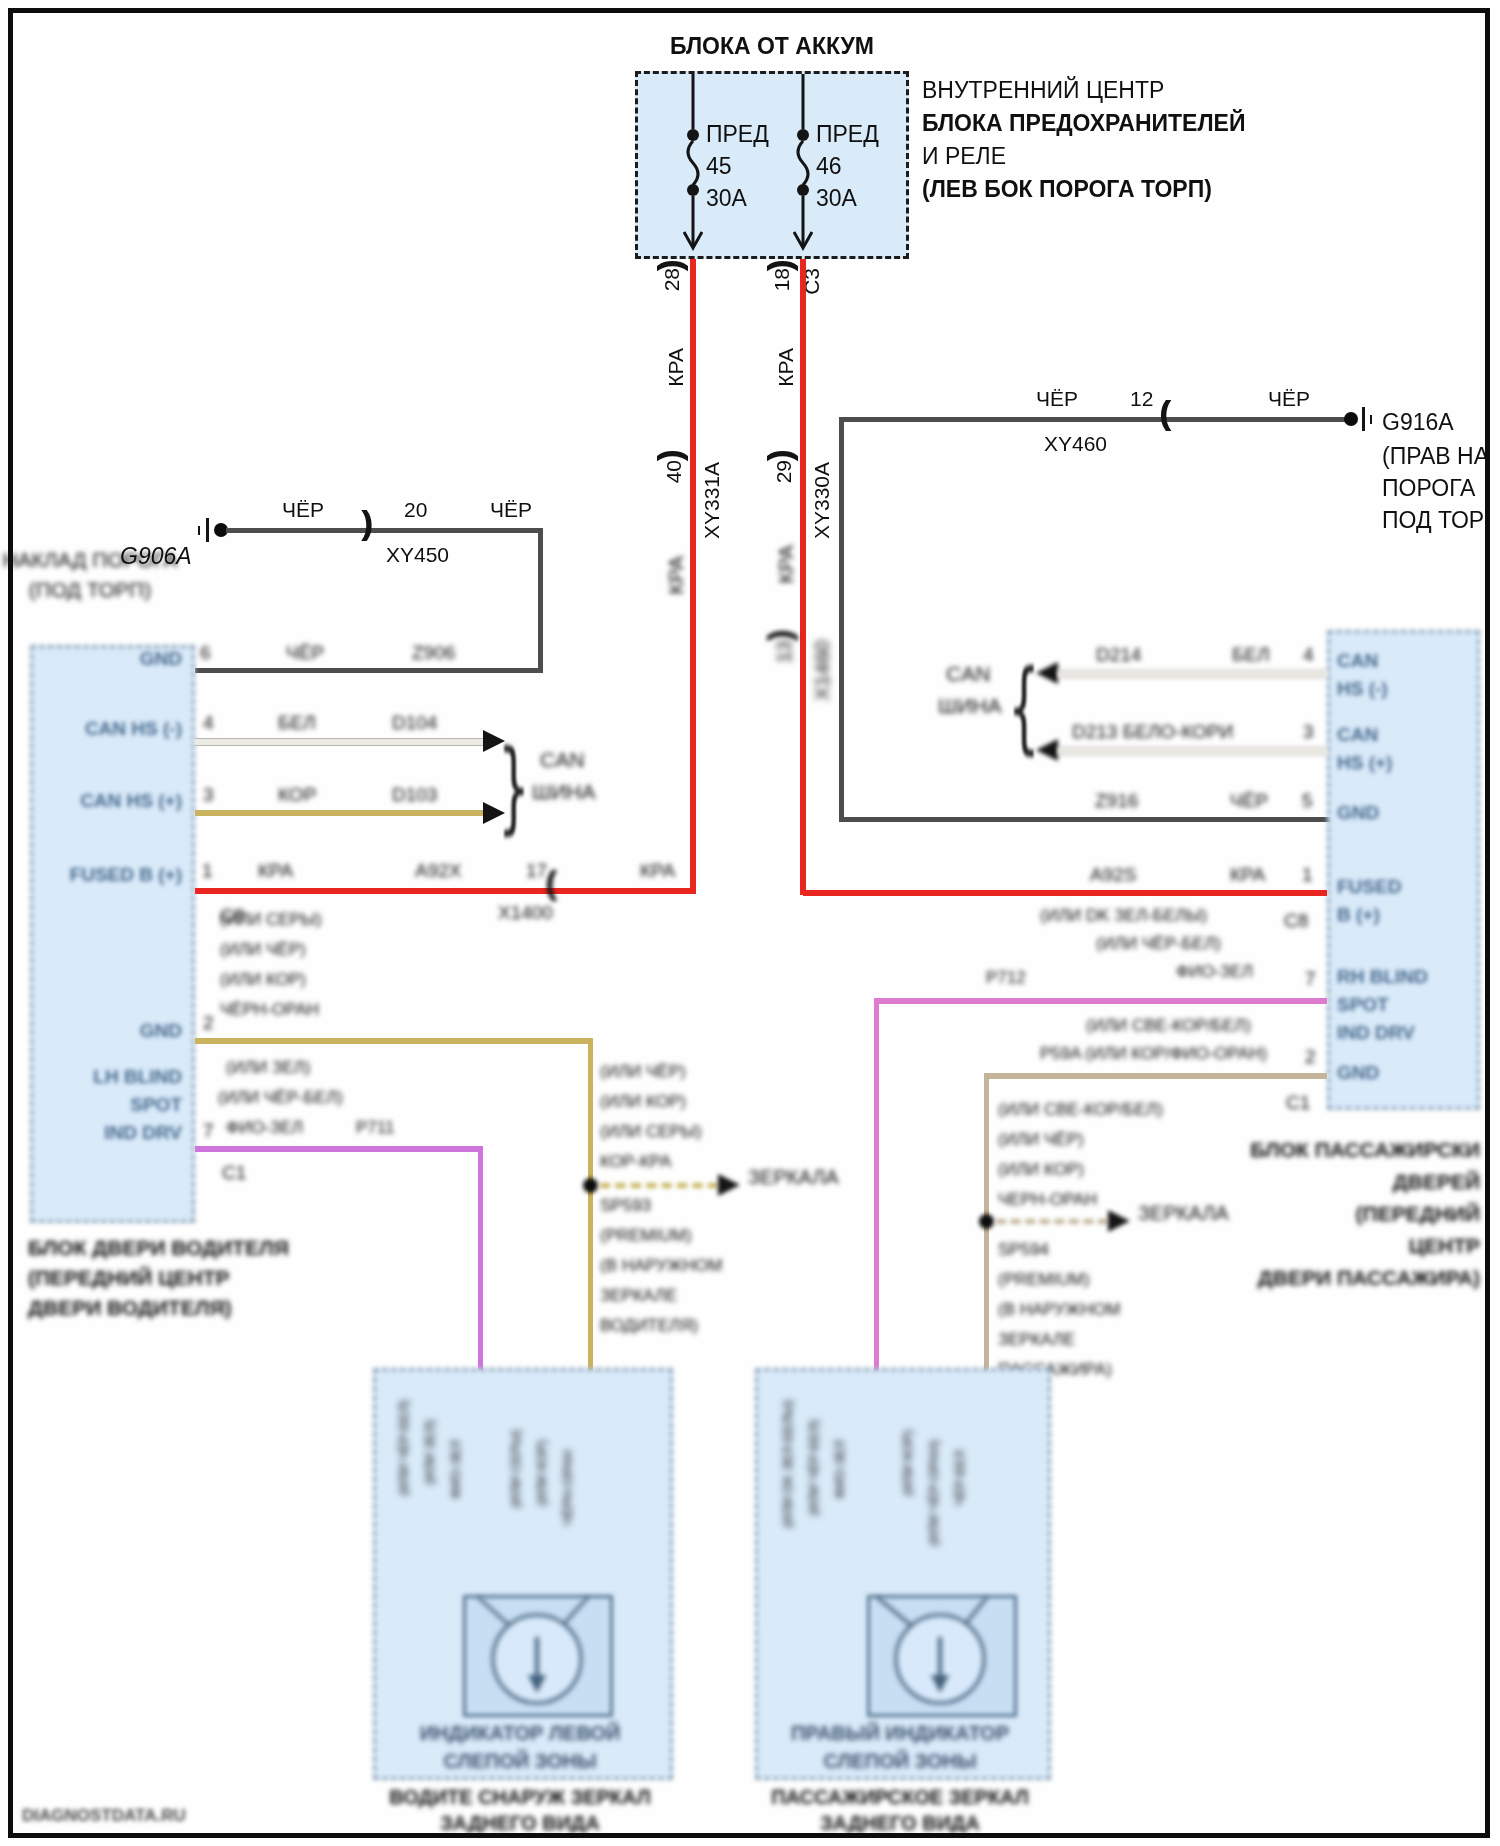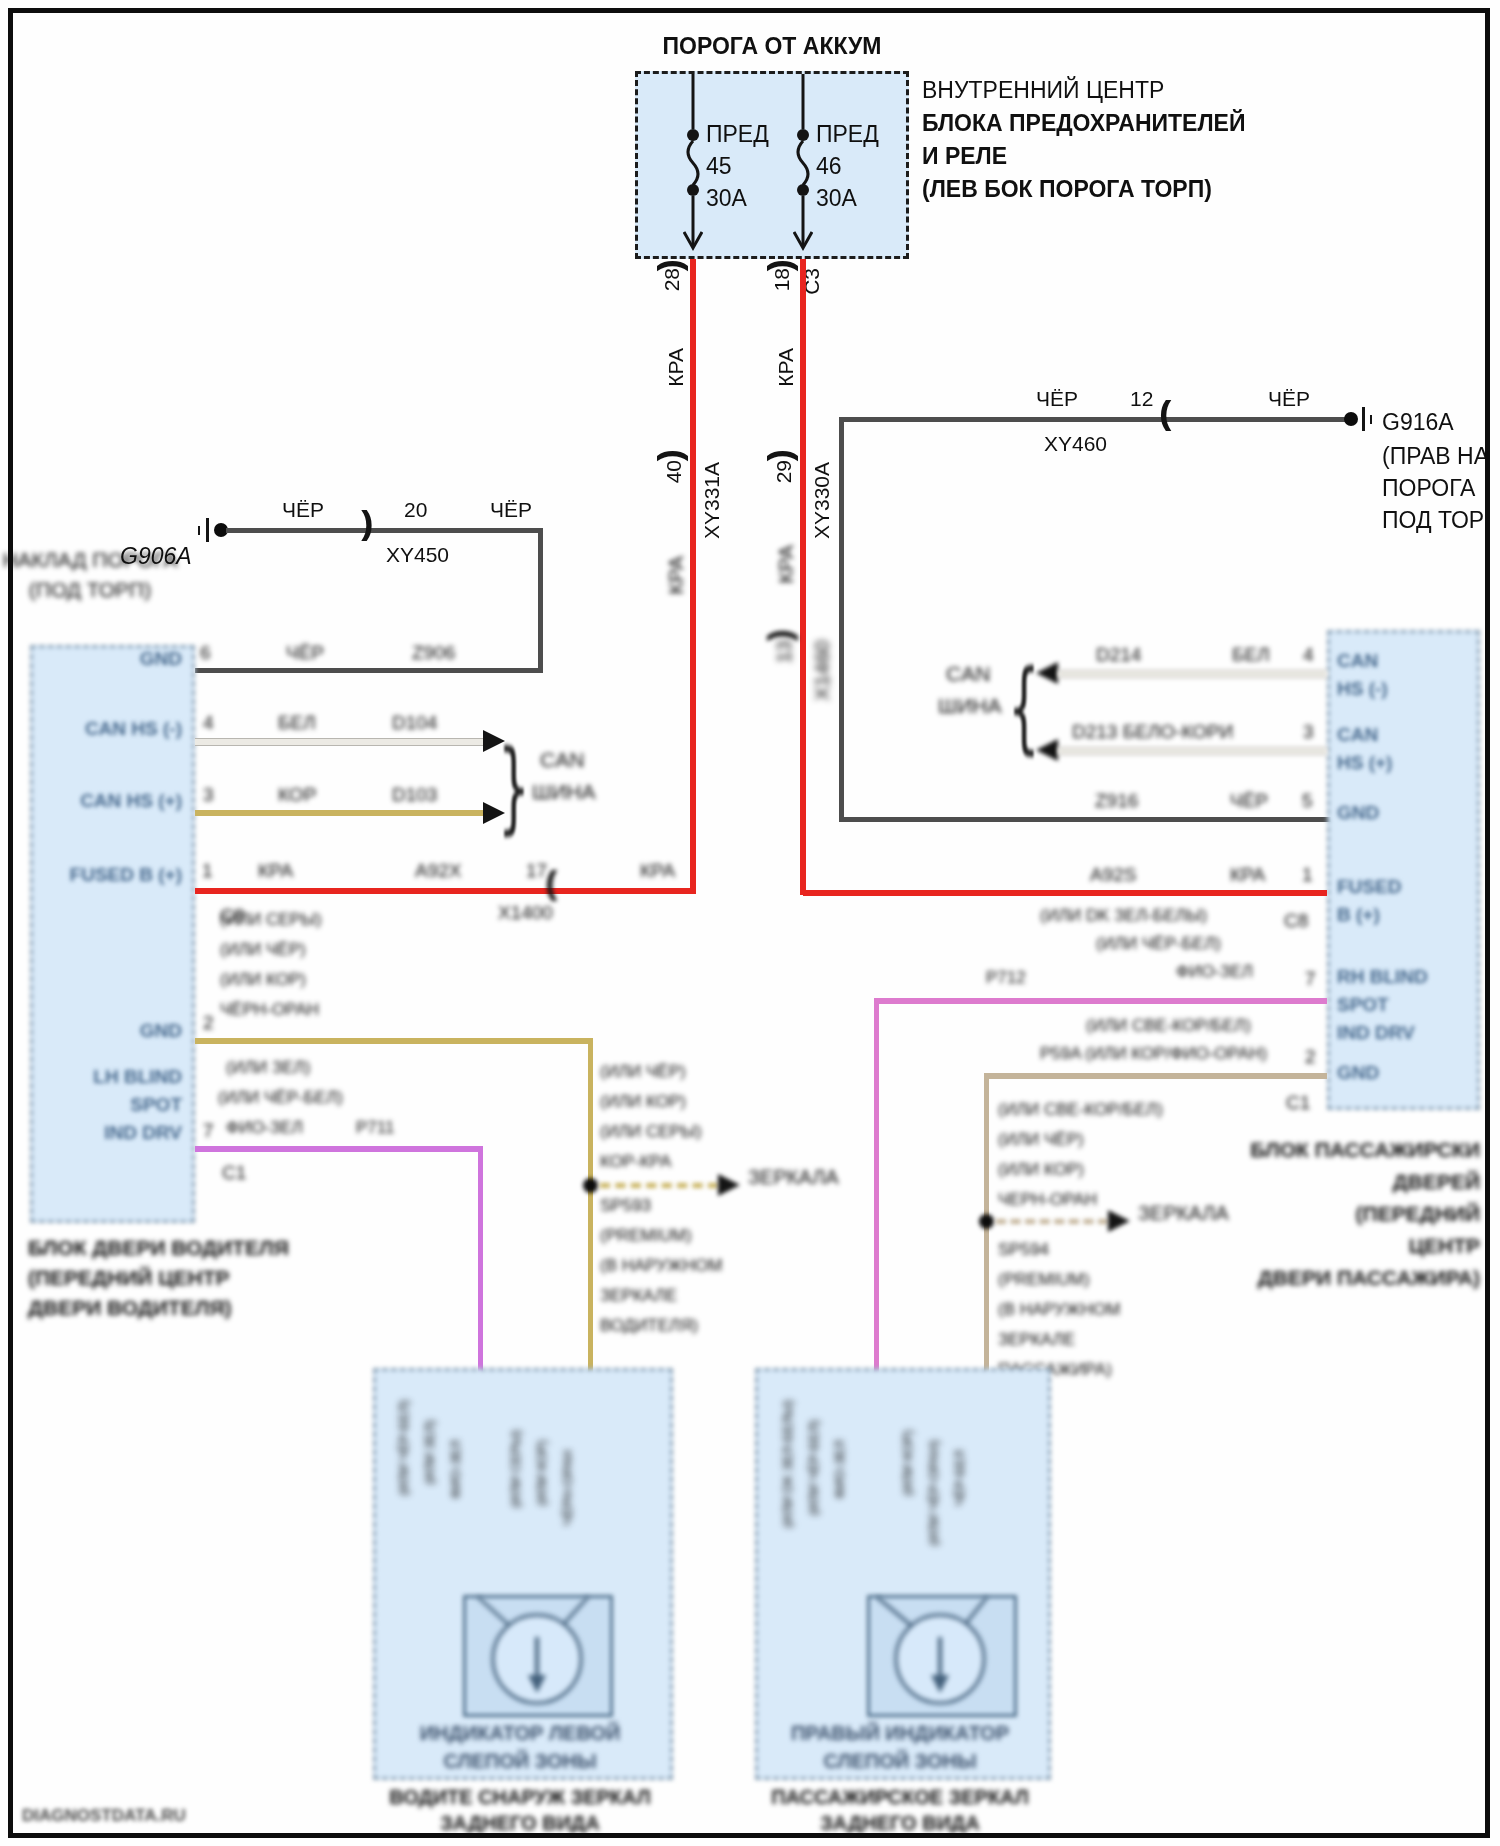--- a/index.html
+++ b/index.html
@@ -34,25 +34,25 @@
   .connv{transform:rotate(90deg);transform-origin:center;}
   .arrR{position:absolute;width:0;height:0;border-top:11px solid transparent;border-bottom:11px solid transparent;border-left:22px solid #141414;}
   .arrL{position:absolute;width:0;height:0;border-top:11px solid transparent;border-bottom:11px solid transparent;border-right:22px solid #141414;}
   .brace{font-size:100px;font-weight:400;color:#222;transform:scaleX(.5);transform-origin:left center;font-family:"DejaVu Sans",sans-serif;}
 </style>
 </head>
 <body>
 
 <div class="canvas">
 
-  <div class="ab t23 ctr" style="left:635px;top:30px;width:274px;font-weight:bold;">ПОРОГА ОТ АККУМ</div>
+  <div class="ab t23 ctr" style="left:635px;top:30px;width:274px;font-weight:bold;">БЛОКА ОТ АККУМ</div>
   <div class="ab dash" style="left:635px;top:71px;width:268px;height:182px;"></div>
   <div class="ab t23" style="left:922px;top:74px;font-weight:normal;">ВНУТРЕННИЙ ЦЕНТР</div>
   <div class="ab t23" style="left:922px;top:107px;font-weight:bold;">БЛОКА ПРЕДОХРАНИТЕЛЕЙ</div>
-  <div class="ab t23" style="left:922px;top:140px;font-weight:bold;">И РЕЛЕ</div>
+  <div class="ab t23" style="left:922px;top:140px;font-weight:normal;">И РЕЛЕ</div>
   <div class="ab t23" style="left:922px;top:173px;font-weight:bold;">(ЛЕВ БОК ПОРОГА ТОРП)</div>
 
   <svg class="ab" style="left:683px;top:74px;" width="20" height="180" viewBox="0 0 20 180">
     <line x1="10" y1="0" x2="10" y2="55" stroke="#141414" stroke-width="3"></line>
     <circle cx="10" cy="61" r="6" fill="#141414"></circle>
     <path d="M10,67 Q0,78 10,89 Q20,100 10,111" fill="none" stroke="#141414" stroke-width="3"></path>
     <circle cx="10" cy="116" r="6" fill="#141414"></circle>
     <line x1="10" y1="122" x2="10" y2="172" stroke="#141414" stroke-width="3"></line>
     <path d="M1,158 L10,174 L19,158" fill="none" stroke="#141414" stroke-width="3"></path>
   </svg>

